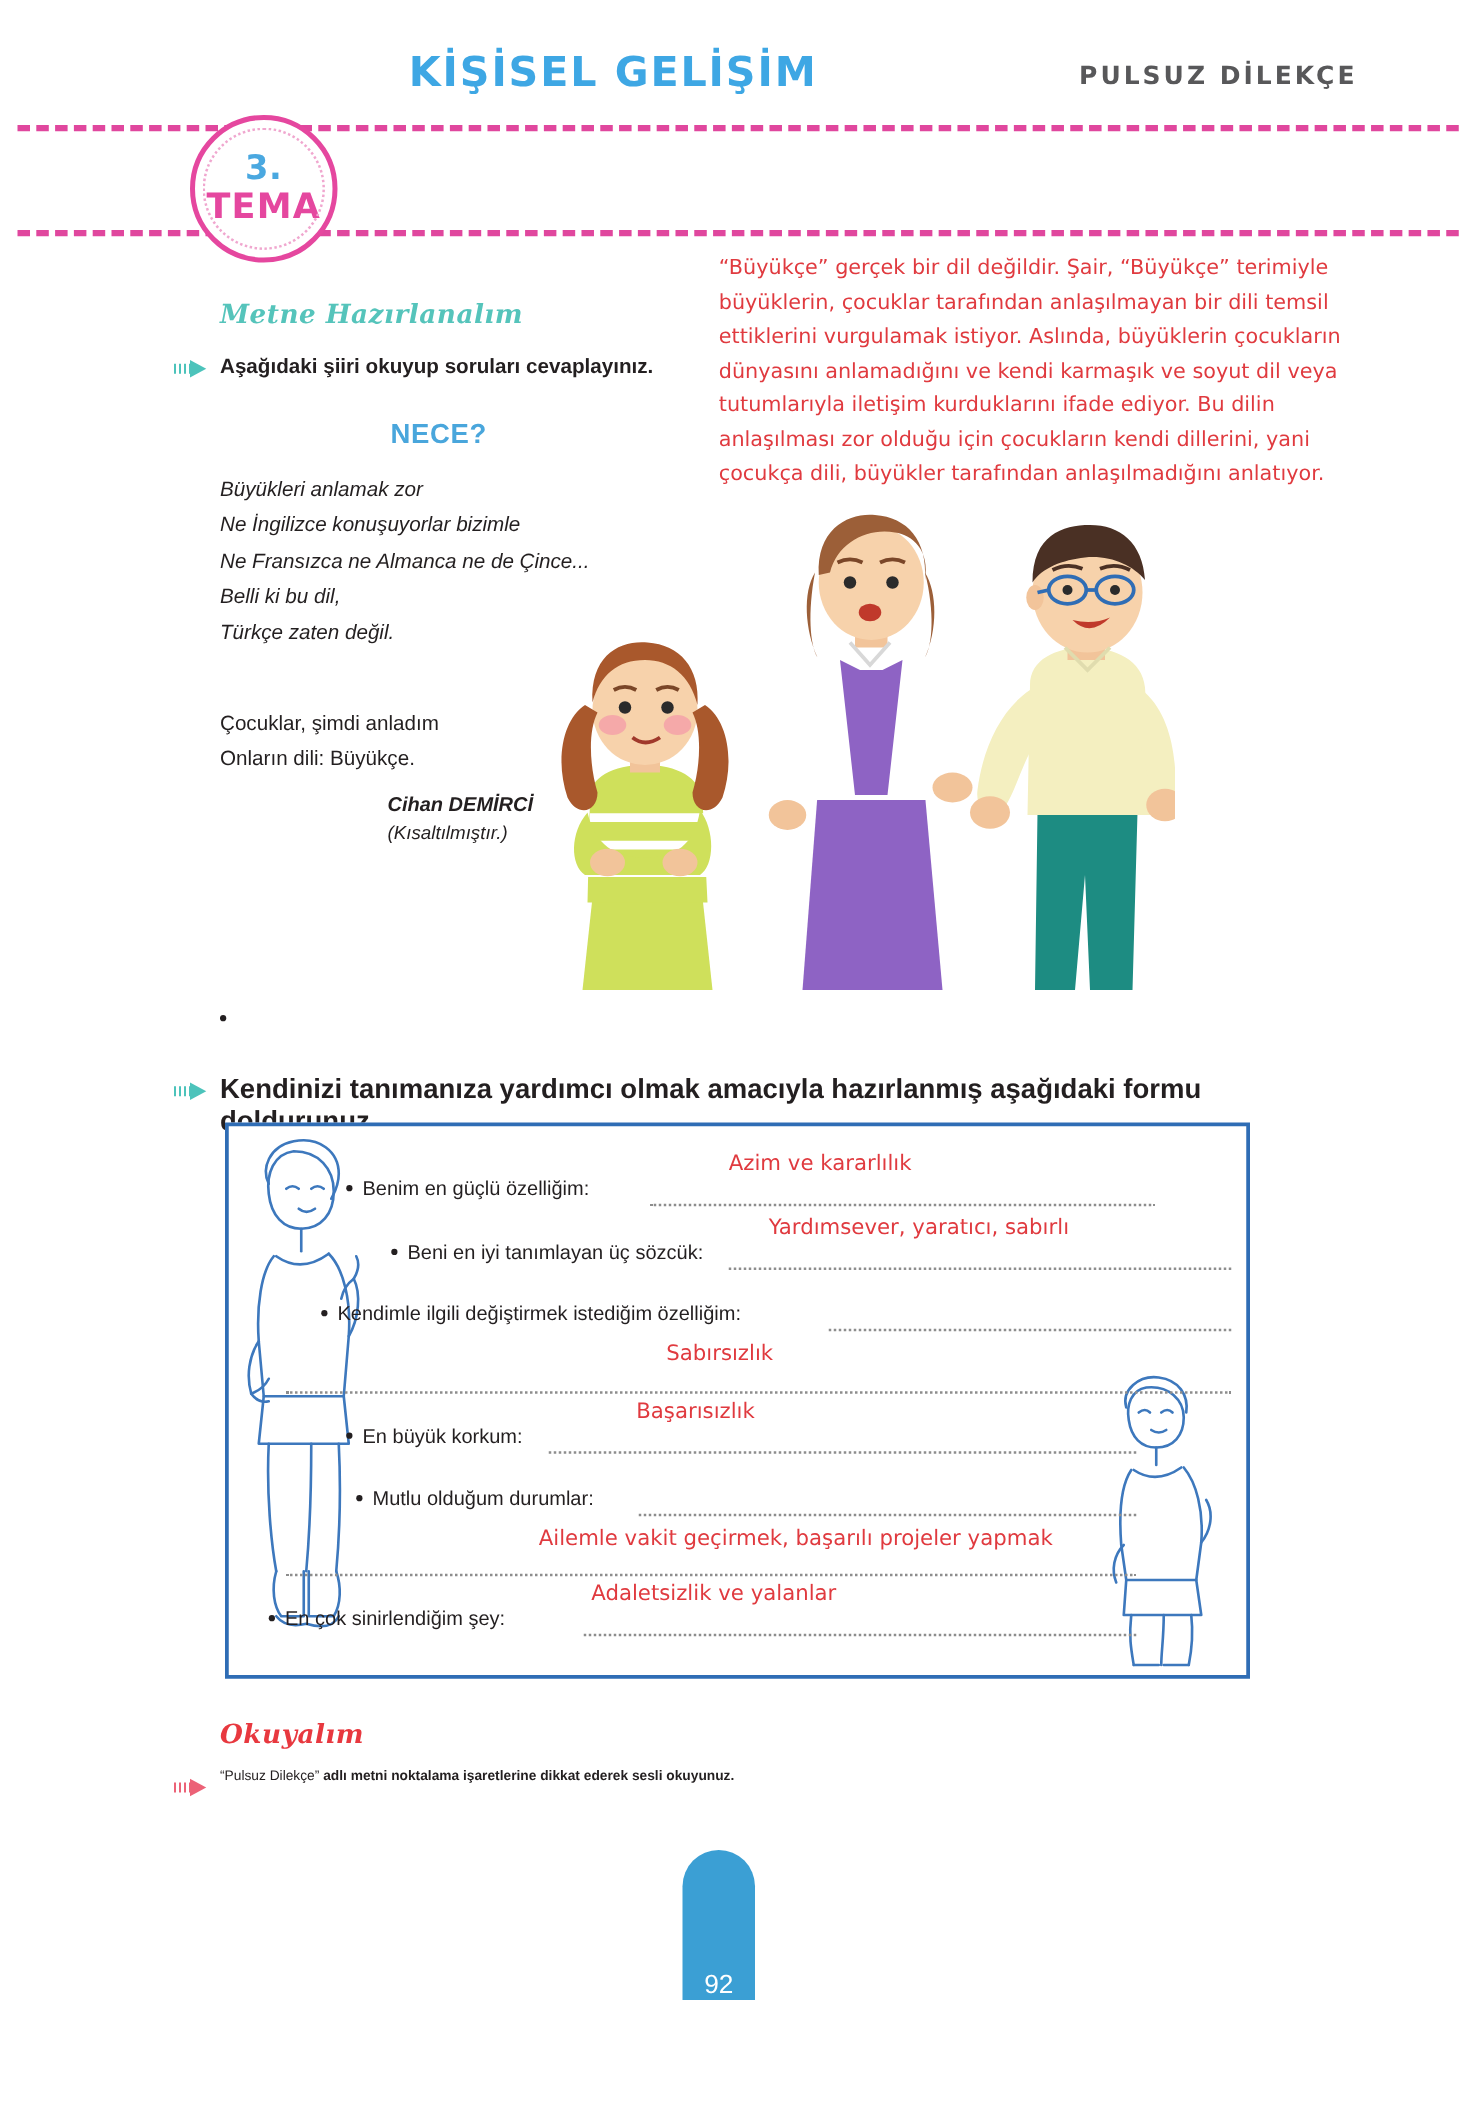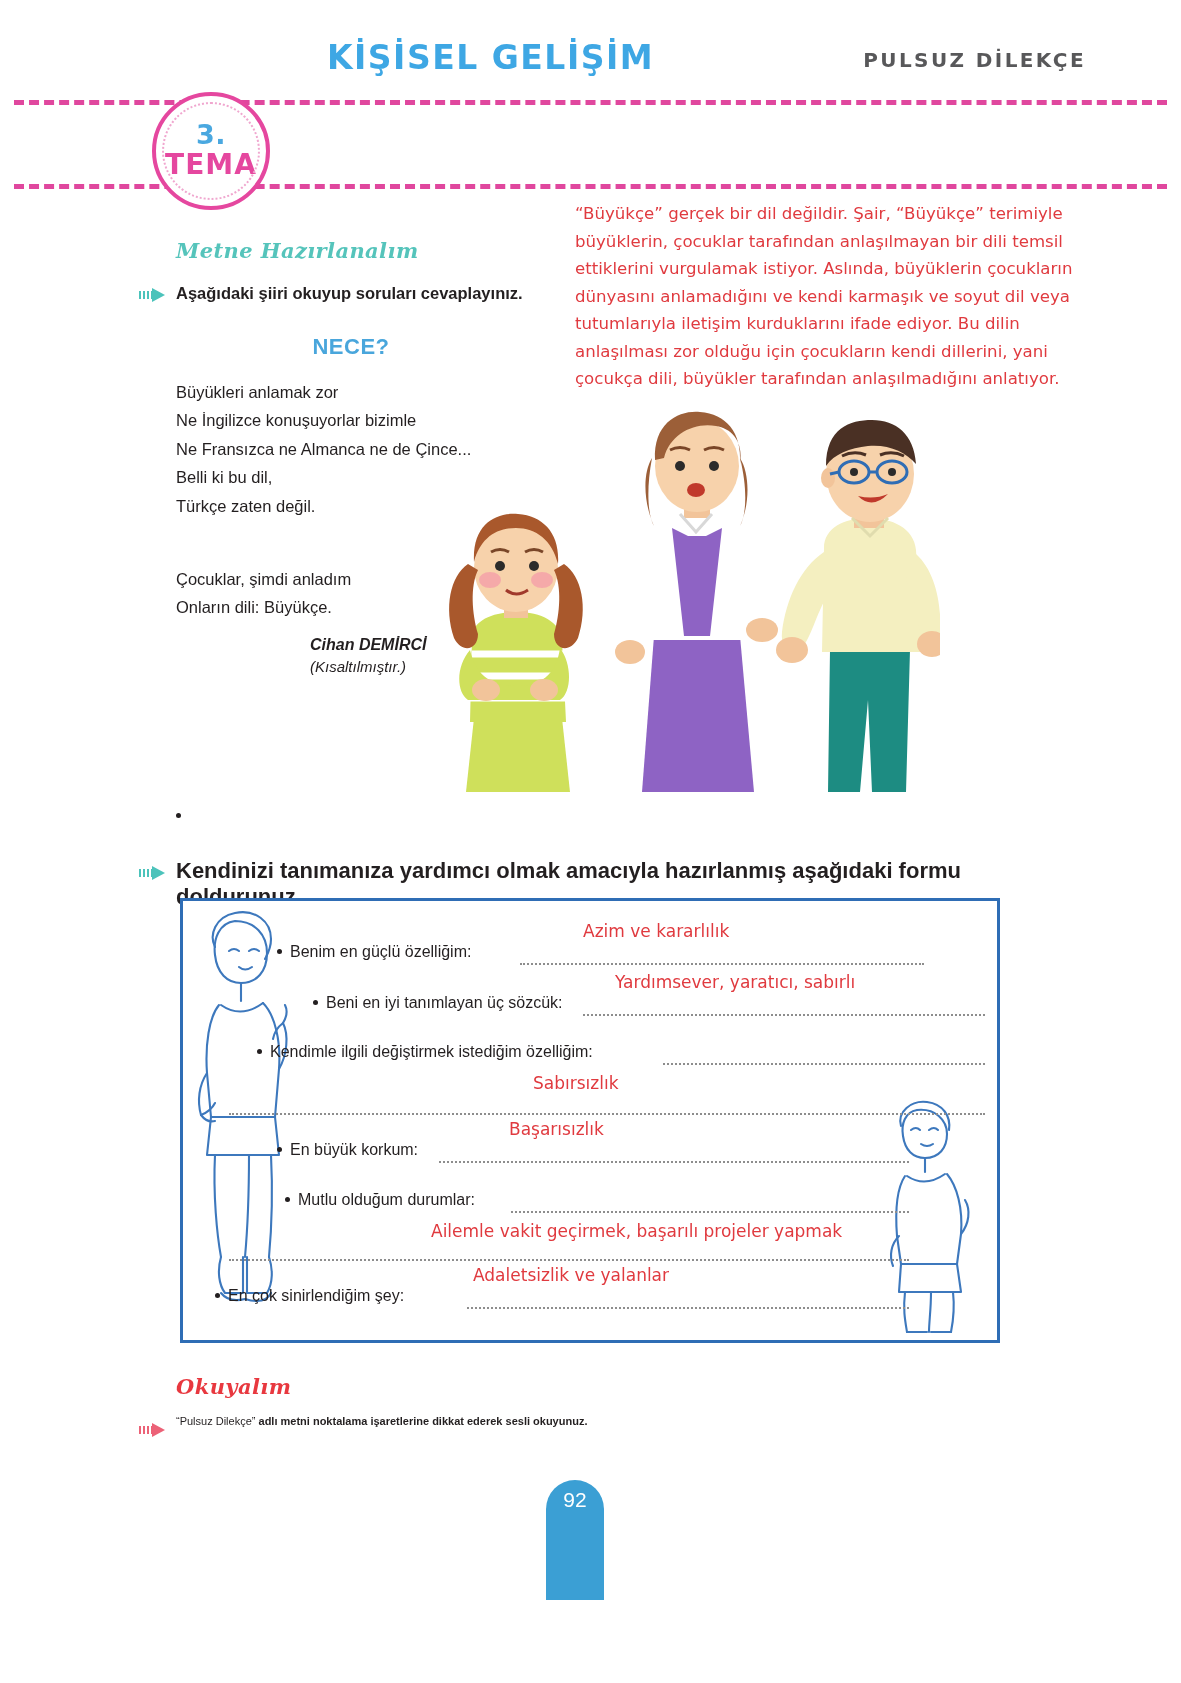--- a/index.html
+++ b/index.html
@@ -148,20 +148,21 @@
     color: #49a6dc;
     letter-spacing: 0.5px;
   }
   #poem-body {
     position: absolute;
     left: 176px; top: 378px;
     width: 370px;
     font-size: 16.5px;
     color: #231f20;
     line-height: 1.72;
+    font-style: italic;
   }
   #poem-stanza2 {
     position: absolute;
     left: 176px; top: 565px;
     width: 370px;
     font-size: 16.5px;
     color: #231f20;
     line-height: 1.72;
   }
   #poem-author {
@@ -300,21 +301,21 @@
 
   
   #page-tab {
     position: absolute;
     left: 546px; top: 1480px;
     width: 58px; height: 120px;
     background: #3b9fd4;
     border-radius: 29px 29px 0 0;
     display: flex;
     justify-content: center;
-    align-items: flex-start;
+    align-items: flex-end;
     padding-top: 8px;
     box-sizing: border-box;
   }
   #page-num {
     font-size: 21px;
     color: #ffffff;
     font-weight: normal;
   }
 </style>
 </head>

